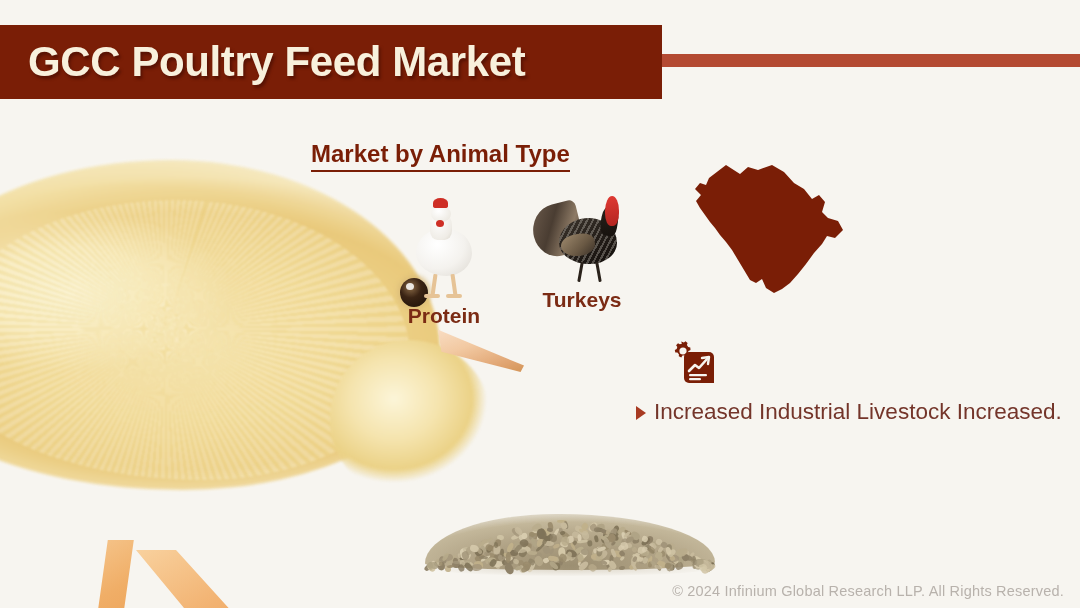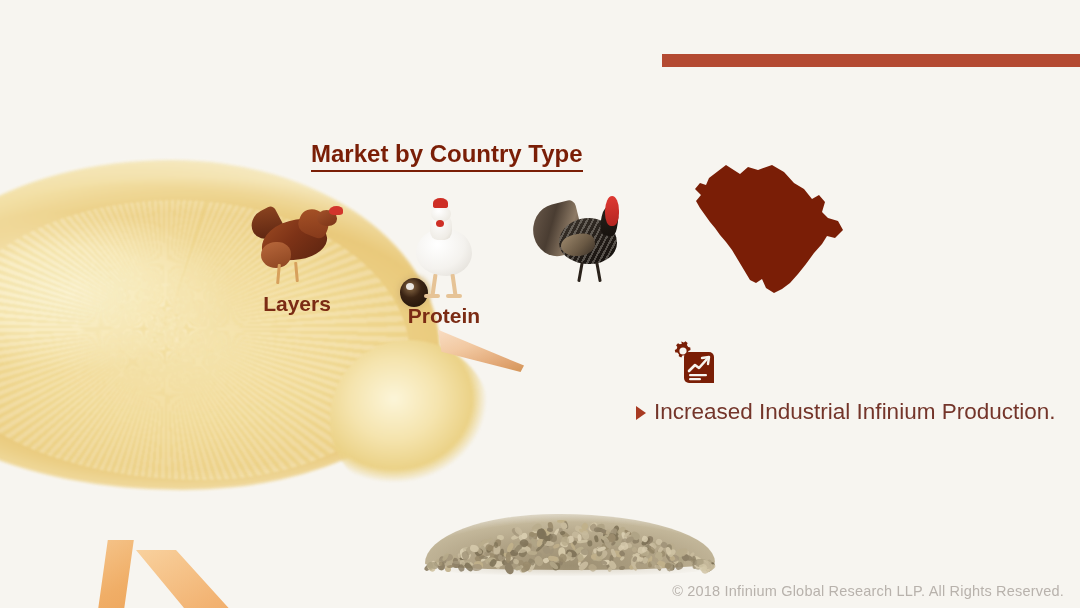--- a/index.html
+++ b/index.html
@@ -695,39 +695,29 @@
         <div class="grain" style="left: 216.633px; top: 46.7106px; width: 5.56278px; height: 5.49096px; background: rgb(216, 204, 175); transform: rotate(-58deg); opacity: 0.82;"></div>
         <div class="grain" style="left: 133.682px; top: 54.1402px; width: 7.59145px; height: 7.59326px; background: rgb(154, 139, 108); transform: rotate(29deg); opacity: 0.83;"></div>
         <div class="grain" style="left: 61.0455px; top: 44.2923px; width: 6.36657px; height: 6.93148px; background: rgb(154, 139, 108); transform: rotate(-53deg); opacity: 0.87;"></div>
         <div class="grain" style="left: 96.652px; top: 65.584px; width: 4.95959px; height: 7.3031px; background: rgb(154, 139, 108); transform: rotate(75deg); opacity: 0.82;"></div>
         <div class="grain" style="left: 206.731px; top: 56.6203px; width: 6.01304px; height: 4.35898px; background: rgb(162, 149, 122); transform: rotate(-68deg); opacity: 0.97;"></div>
         <div class="grain" style="left: 273.08px; top: 59.4773px; width: 5.00763px; height: 6.45559px; background: rgb(176, 164, 134); transform: rotate(83deg); opacity: 0.89;"></div>
         <div class="grain" style="left: 182.659px; top: 61.6551px; width: 9.15296px; height: 6.42023px; background: rgb(199, 186, 156); transform: rotate(51deg); opacity: 1;"></div>
       </div>
   </div>
 
+  <div class="title-bar">
+    <div class="title-text">GCC Poultry Feed Market</div>
+  </div>
   <div class="title-rule"></div>
 
   <div class="heading" id="heading-animal">
-    <span class="ul">Market by Country Type</span>
-  </div>
-
-  <div class="animal" id="animal-layers">
-    <div class="bird" style="width:108px;height:92px;">
-      <div class="hen-tail"></div>
-      <div class="hen-body"></div>
-      <div class="hen-breast"></div>
-      <div class="hen-neck"></div>
-      <div class="hen-head"></div>
-      <div class="hen-comb"></div>
-      <div class="hen-leg1"></div>
-      <div class="hen-leg2"></div>
-    </div>
-    <div class="animal-label">Layers</div>
-  </div>
+    <span class="ul">Market by Animal Type</span>
+  </div>
+
 
   <div class="animal" id="animal-broilers">
     <div class="bird" style="width:108px;height:106px;">
       <div class="broiler-body"></div>
       <div class="broiler-neck"></div>
       <div class="broiler-head"></div>
       <div class="broiler-comb"></div>
       <div class="broiler-wattle"></div>
       <div class="broiler-leg1"></div>
       <div class="broiler-leg2"></div>
@@ -740,20 +730,21 @@
   <div class="animal" id="animal-turkeys">
     <div class="bird" style="width:110px;height:96px;">
       <div class="turkey-fan"></div>
       <div class="turkey-body"></div>
       <div class="turkey-wing"></div>
       <div class="turkey-neck"></div>
       <div class="turkey-wattle"></div>
       <div class="turkey-leg1"></div>
       <div class="turkey-leg2"></div>
     </div>
+    <div class="animal-label">Turkeys</div>
   </div>
 
 
   <div class="map-wrap">
     <svg viewBox="0 0 170 150" width="170" height="150" aria-hidden="true">
       <path d="M23,26 L40,13 L54,22 L62,15 L72,18 L86,13 L98,20 L108,31 L118,37 L126,47
                L133,43 L139,50 L136,60 L142,66 L152,69 L157,78 L149,86 L141,84 L136,92
                L128,101 L120,112 L112,122 L104,131 L96,137 L88,141 L80,136 L76,127
                L70,131 L64,128 L58,118 L52,108 L46,98 L40,90 L34,83 L29,76 L24,70
                L19,63 L14,56 L10,49 L15,43 L9,37 L14,31 L20,33 Z" fill="#7A1E06"></path>
@@ -779,19 +770,19 @@
       <path d="M34,17 L41,16 L40,23" stroke="#F7F5F0" stroke-width="2.4" fill="none" stroke-linecap="round" stroke-linejoin="round"></path>
       <rect x="21" y="33" width="18" height="2.3" rx="1.1" fill="#F7F5F0"></rect>
       <rect x="21" y="37" width="12" height="2.3" rx="1.1" fill="#F7F5F0"></rect>
     </svg>
   </div>
 
 
   <div class="drivers-list">
     <div class="driver-item">
       <span class="driver-bullet"></span>
-      <span class="driver-text">Increased Industrial Infinium Production.</span>
+      <span class="driver-text">Increased Industrial Livestock Increased.</span>
     </div>
   </div>
 
-  <div class="footer">© 2018 Infinium Global Research LLP. All Rights Reserved.</div>
+  <div class="footer">© 2024 Infinium Global Research LLP. All Rights Reserved.</div>
 
 </div>
 
 </body></html>

